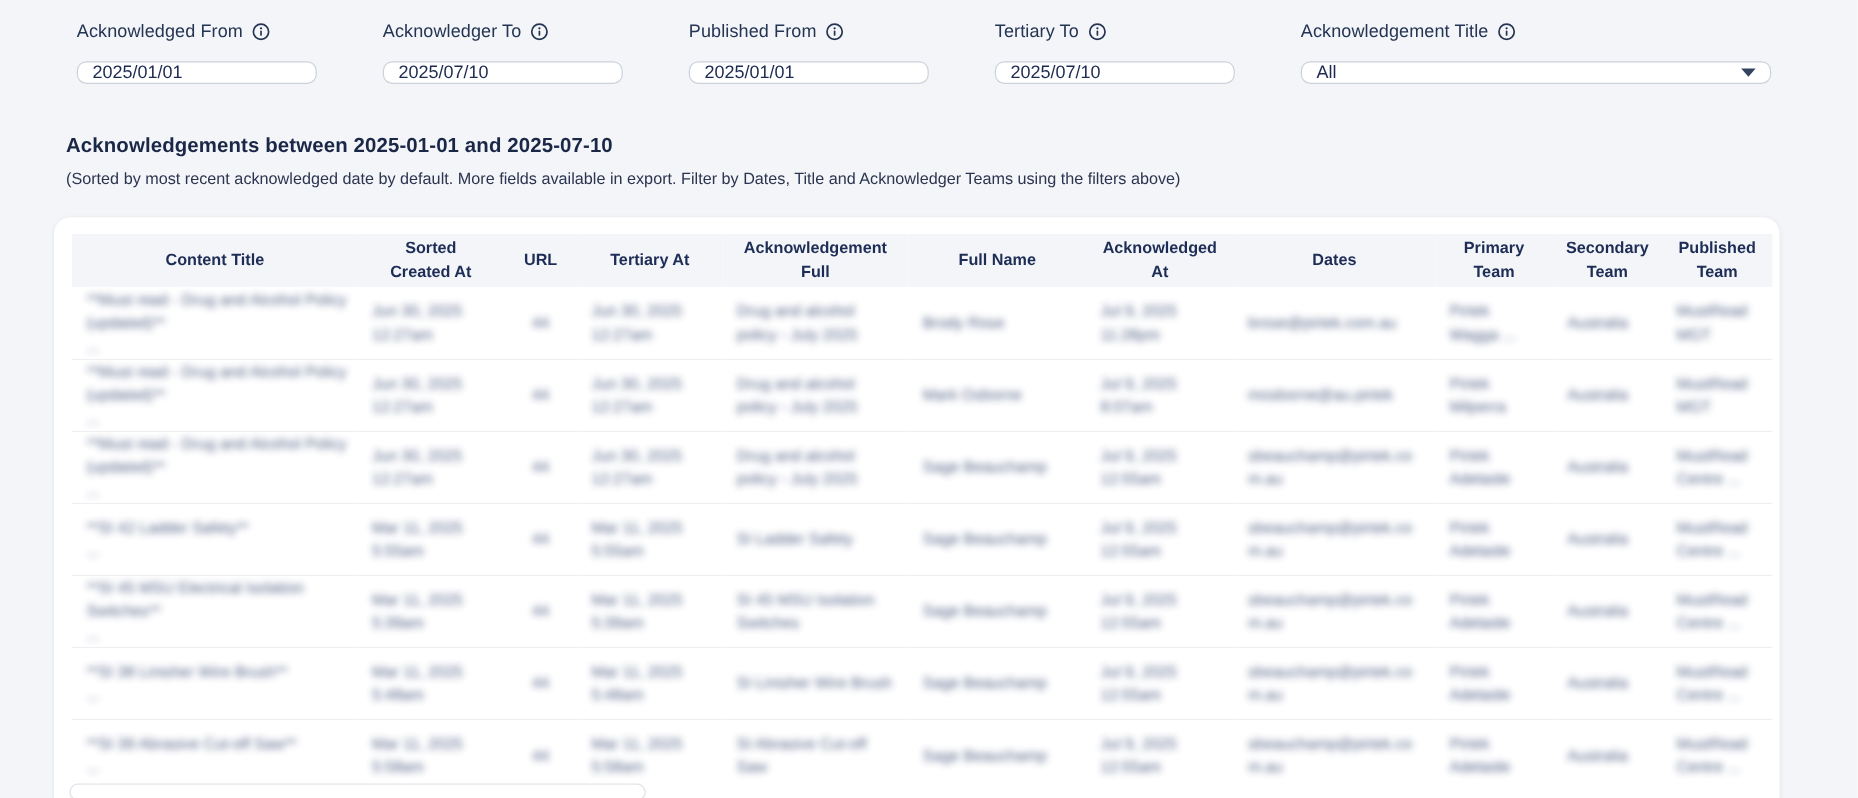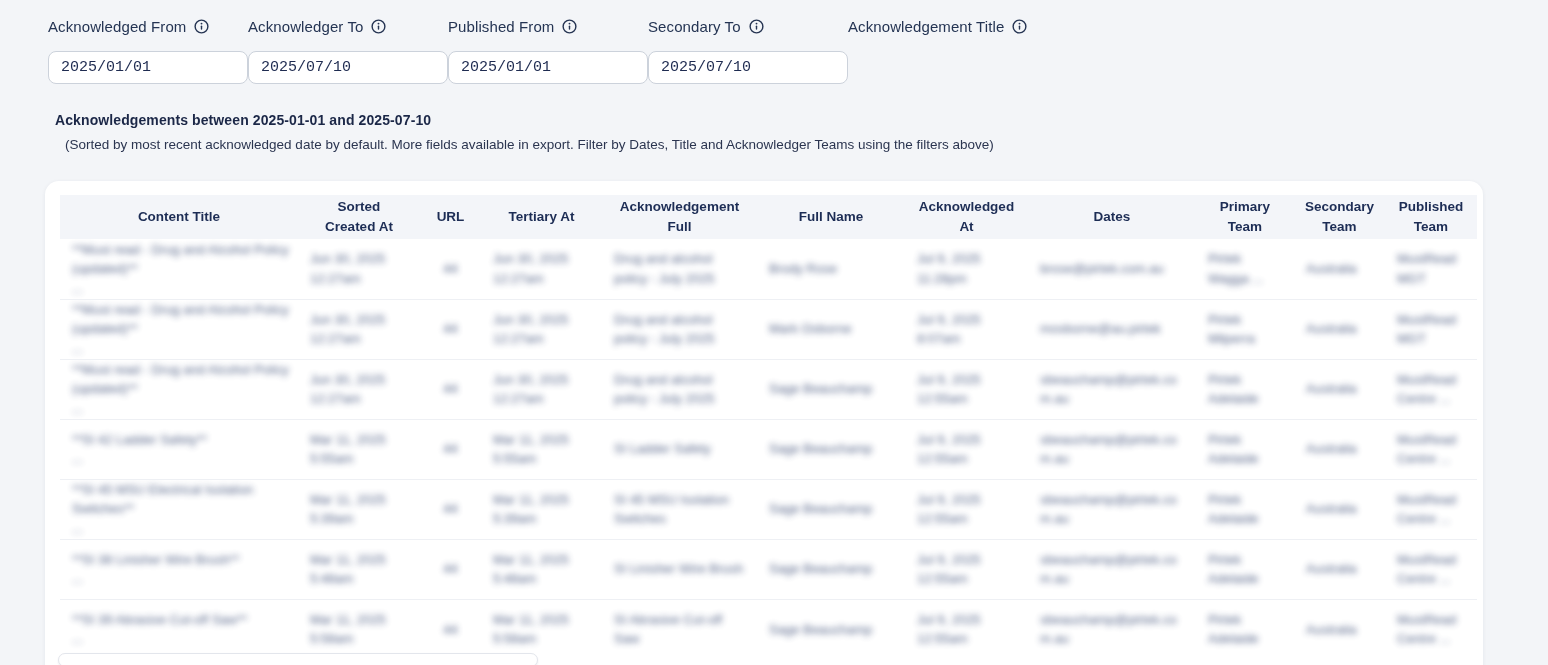--- a/index.html
+++ b/index.html
@@ -5,44 +5,44 @@
   * { margin:0; padding:0; box-sizing:border-box; }
   html,body { width:1548px; height:665px; overflow:hidden; }
   body {
     background:#f3f5f8;
     font-family:"Liberation Sans", sans-serif;
     color:#1d2b50;
     position:relative;
   }
 
   
-  .filters { position:absolute; top:16px; left:48px; display:flex; }
+  .filters { position:absolute; top:16px; left:64px; display:flex; gap:55px; }
   .filter-group { display:flex; flex-direction:column; }
   .filter-group.wide .control { width:392px; }
   .label-row { display:flex; align-items:center; gap:8px; height:20px; margin-bottom:15px; }
   .filter-label { font-size:15px; color:#243453; letter-spacing:.1px; }
   .info-icon { display:inline-flex; width:15px; height:15px; }
   .control {
-    width:200px; height:33px; background:#fff;
+    width:200px; height:19px; background:#fff;
     border:1px solid #ccd2db; border-radius:8px;
-    font-family:Liberation Mono, monospace;
+    font-family:Liberation Sans, sans-serif;
     font-size:15px; color:#1e2b50; padding:0 12px;
     outline:none;
   }
   .select-box { display:flex; align-items:center; justify-content:space-between; cursor:pointer; }
   .caret {
     width:0; height:0; margin-left:8px;
     border-left:6px solid transparent; border-right:6px solid transparent;
     border-top:7px solid #33425f;
   }
 
   
   .heading { position:absolute; top:112px; left:55px; width:1440px; }
-  .heading h2 { font-size:14px; font-weight:700; color:#1b2747; letter-spacing:.1px; }
-  .heading p { margin-top:9px; font-size:13.5px; color:#2b3550;margin-left:10px; }
+  .heading h2 { font-size:17px; font-weight:700; color:#1b2747; letter-spacing:.1px; }
+  .heading p { margin-top:9px; font-size:13.5px; color:#2b3550; }
 
   
   .card {
     position:absolute; left:45px; top:181px; width:1438px; height:540px;
     background:#fff; border-radius:14px;
     box-shadow:0 1px 4px rgba(30,40,70,.07);
     padding:14px 6px 0 15px;
   }
   table { border-collapse:collapse; table-layout:fixed; width:1417px; }
   thead th {
@@ -113,41 +113,45 @@
             <circle cx="8" cy="8" r="6.8" fill="none" stroke="#253452" stroke-width="1.5"></circle>
             <circle cx="8" cy="4.9" r="1" fill="#253452"></circle>
             <rect x="7.25" y="6.9" width="1.5" height="4.6" rx="0.75" fill="#253452"></rect>
           </svg>
         </span>
       </div>
       <input class="control" value="2025/01/01" style="">
     </div>
     <div class="filter-group">
       <div class="label-row">
-        <span class="filter-label">Secondary To</span>
+        <span class="filter-label">Tertiary To</span>
         <span class="info-icon">
           <svg viewBox="0 0 16 16" width="15" height="15">
             <circle cx="8" cy="8" r="6.8" fill="none" stroke="#253452" stroke-width="1.5"></circle>
             <circle cx="8" cy="4.9" r="1" fill="#253452"></circle>
             <rect x="7.25" y="6.9" width="1.5" height="4.6" rx="0.75" fill="#253452"></rect>
           </svg>
         </span>
       </div>
       <input class="control" value="2025/07/10" style="">
     </div>
     <div class="filter-group wide">
       <div class="label-row">
         <span class="filter-label">Acknowledgement Title</span>
         <span class="info-icon">
           <svg viewBox="0 0 16 16" width="15" height="15">
             <circle cx="8" cy="8" r="6.8" fill="none" stroke="#253452" stroke-width="1.5"></circle>
             <circle cx="8" cy="4.9" r="1" fill="#253452"></circle>
             <rect x="7.25" y="6.9" width="1.5" height="4.6" rx="0.75" fill="#253452"></rect>
           </svg>
         </span>
+      </div>
+      <div class="control select-box">
+        <span>All</span>
+        <span class="caret"></span>
       </div>
     </div>
   </div>
 
 <div class="heading">
   <h2>Acknowledgements between 2025-01-01 and 2025-07-10</h2>
   <p>(Sorted by most recent acknowledged date by default. More fields available in export. Filter by Dates, Title and Acknowledger Teams using the filters above)</p>
 </div>
 
 <div class="card">

